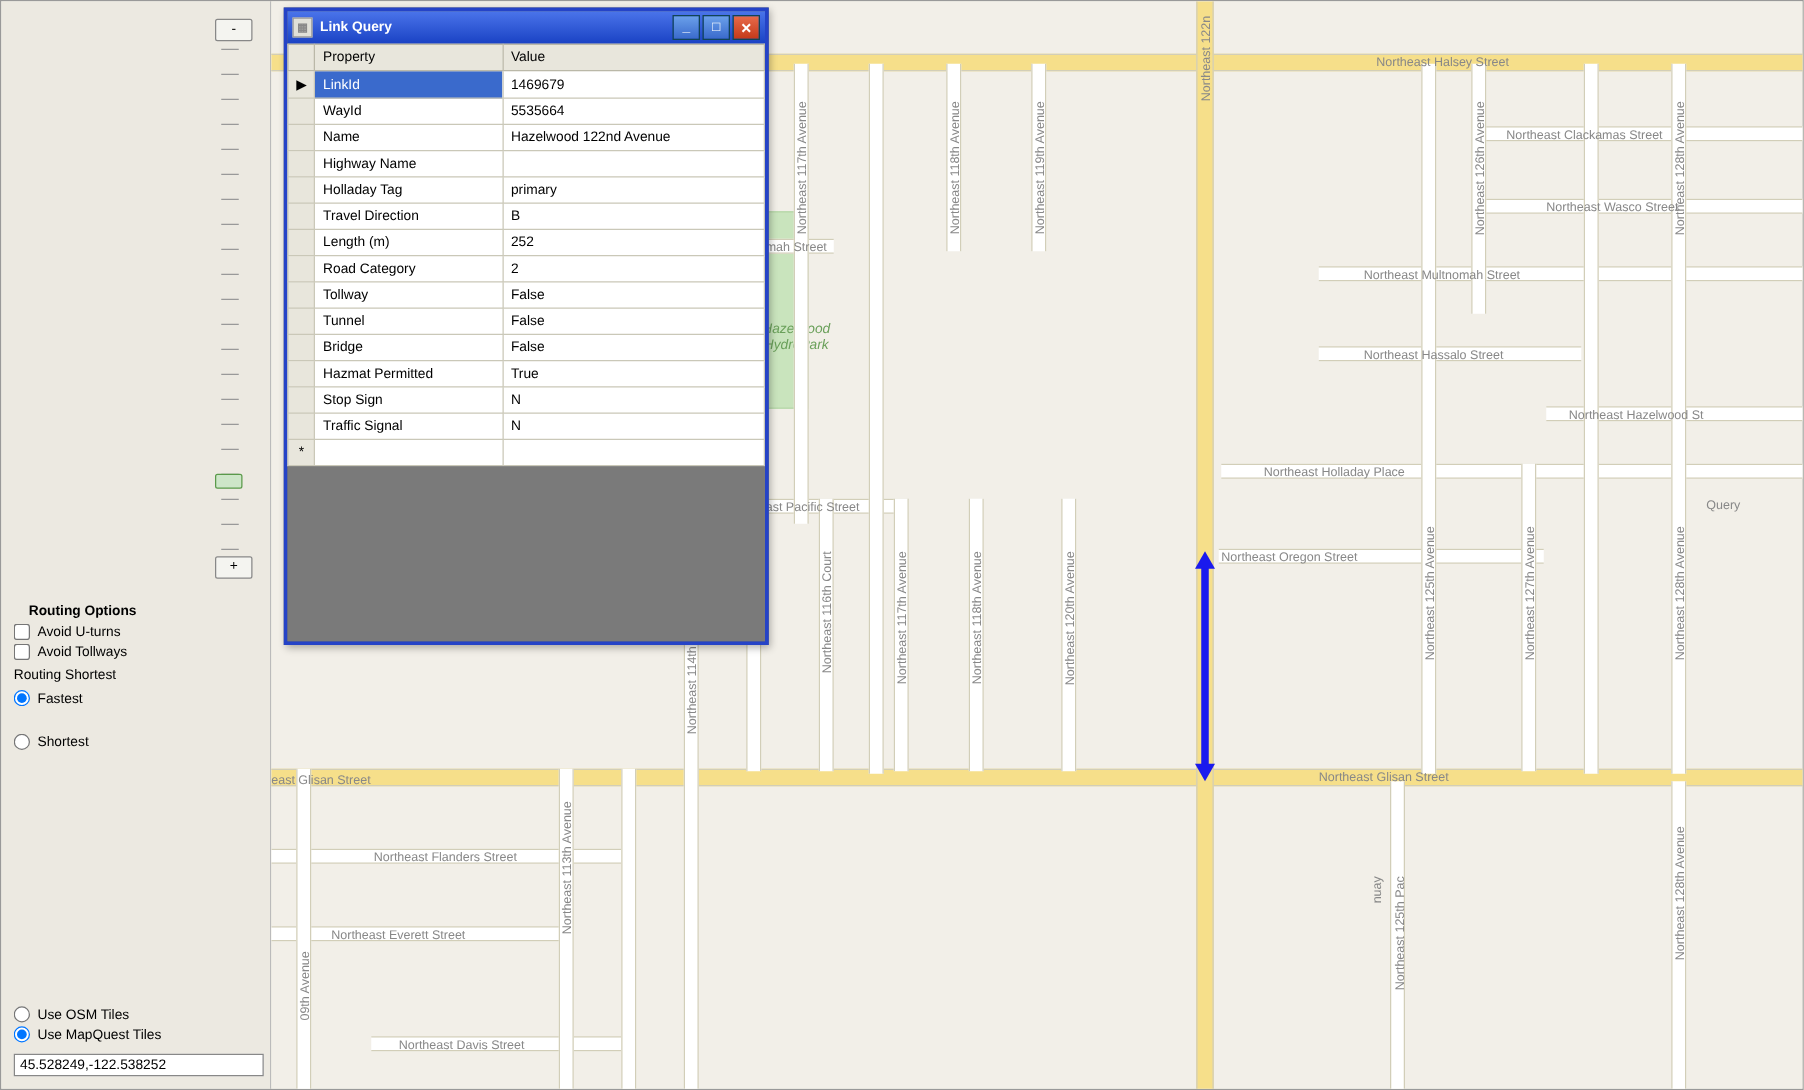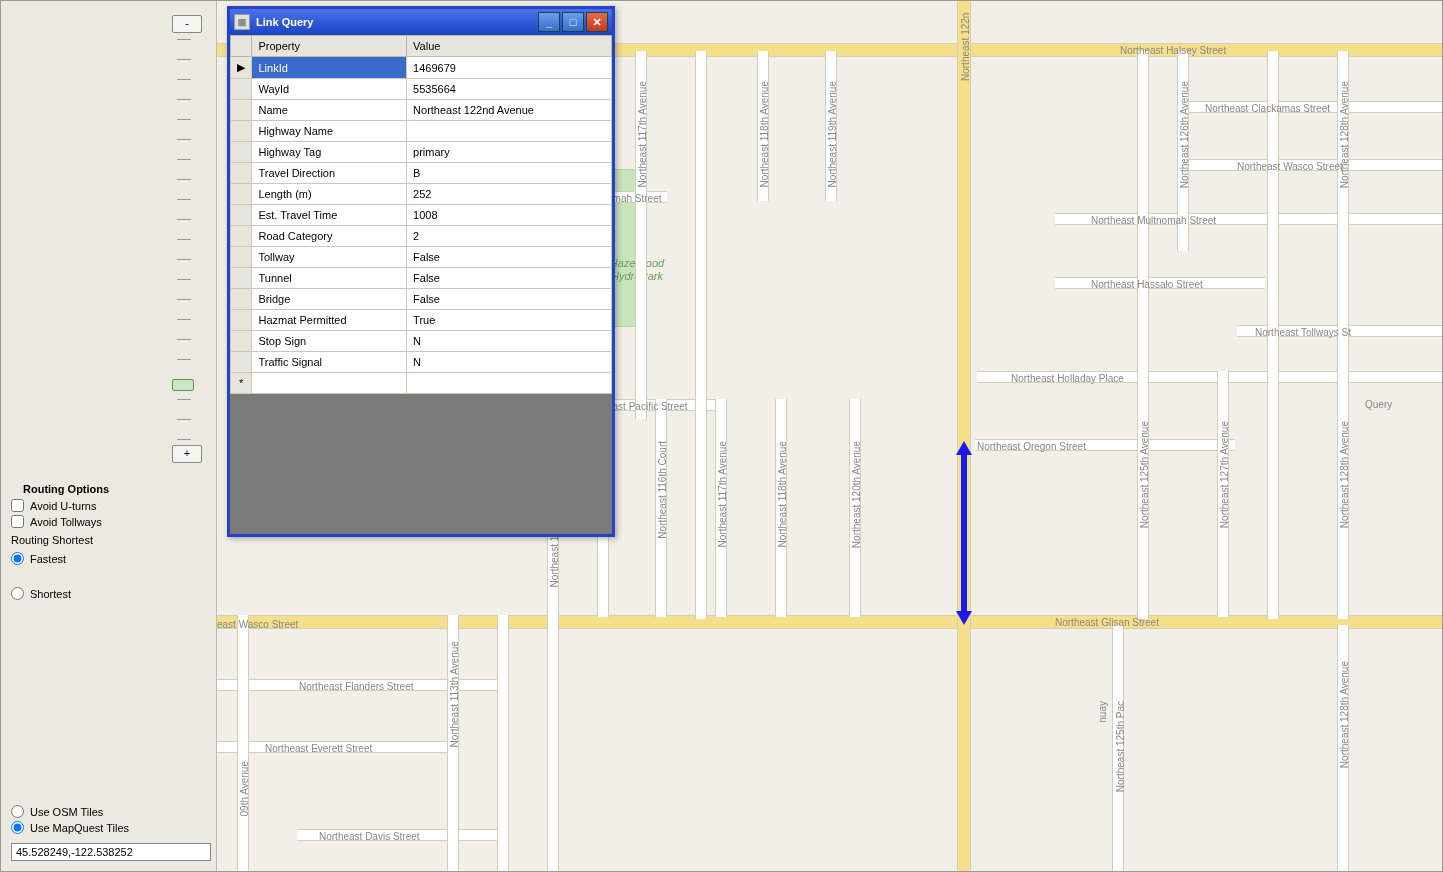--- a/index.html
+++ b/index.html
@@ -163,32 +163,32 @@
     <div class="road-v" style="left:608px; top:50px; height:150px;"></div>
     <div class="road-v" style="left:632px; top:398px; height:218px;"></div>
     <div class="road-v" style="left:920px; top:50px; height:568px;"></div>
     <div class="road-v" style="left:960px; top:50px; height:200px;"></div>
     <div class="road-v" style="left:1000px; top:370px; height:246px;"></div>
     <div class="road-v" style="left:1050px; top:50px; height:568px;"></div>
     <div class="road-v" style="left:1120px; top:50px; height:568px;"></div>
     <div class="road-v" style="left:1120px; top:624px; height:248px;"></div>
     <div class="road-v" style="left:895px; top:624px; height:248px;"></div>
 
-    <div class="rlabel-h" style="left:884px; top:44px;margin-left:19px;">Northeast Halsey Street</div>
+    <div class="rlabel-h" style="left:884px; top:44px;">Northeast Halsey Street</div>
     <div class="rlabel-h" style="left:988px; top:102px;">Northeast Clackamas Street</div>
     <div class="rlabel-h" style="left:1020px; top:160px;">Northeast Wasco Street</div>
     <div class="rlabel-h" style="left:390px; top:192px;">omah Street</div>
     <div class="rlabel-h" style="left:874px; top:214px;">Northeast Multnomah Street</div>
     <div class="rlabel-h" style="left:874px; top:278px;">Northeast Hassalo Street</div>
-    <div class="rlabel-h" style="left:1038px; top:326px;">Northeast Tollways St</div>
+    <div class="rlabel-h" style="left:1038px; top:326px;">Northeast Hazelwood St</div>
     <div class="rlabel-h" style="left:794px; top:372px;">Northeast Holladay Place</div>
     <div class="rlabel-h" style="left:390px; top:400px;">east Pacific Street</div>
     <div class="rlabel-h" style="left:1148px; top:398px;">Query</div>
     <div class="rlabel-h" style="left:760px; top:440px;">Northeast Oregon Street</div>
-    <div class="rlabel-h" style="left:0px; top:618px;">east Wasco Street</div>
+    <div class="rlabel-h" style="left:0px; top:618px;">east Glisan Street</div>
     <div class="rlabel-h" style="left:838px; top:616px;">Northeast Glisan Street</div>
     <div class="rlabel-h" style="left:82px; top:680px;">Northeast Flanders Street</div>
     <div class="rlabel-h" style="left:48px; top:742px;">Northeast Everett Street</div>
     <div class="rlabel-h" style="left:102px; top:830px;">Northeast Davis Street</div>
 
     <div class="rlabel-v" style="left:22px; top:760px;">09th Avenue</div>
     <div class="rlabel-v" style="left:232px; top:640px;">Northeast 113th Avenue</div>
     <div class="rlabel-v" style="left:332px; top:480px;">Northeast 114th Avenue</div>
     <div class="rlabel-v" style="left:420px; top:80px;">Northeast 117th Avenue</div>
     <div class="rlabel-v" style="left:440px; top:440px;">Northeast 116th Court</div>
@@ -237,46 +237,41 @@
               <td>1469679</td>
             </tr>
             <tr>
               <td class="row-header"></td>
               <td class="prop">WayId</td>
               <td>5535664</td>
             </tr>
             <tr>
               <td class="row-header"></td>
               <td class="prop">Name</td>
-              <td>Northeast 122nd Avenue</td>
+              <td>Hazelwood 122nd Avenue</td>
             </tr>
             <tr>
               <td class="row-header"></td>
               <td class="prop">Highway Name</td>
               <td></td>
             </tr>
             <tr>
               <td class="row-header"></td>
-              <td class="prop">Highway Tag</td>
+              <td class="prop">Holladay Tag</td>
               <td>primary</td>
             </tr>
             <tr>
               <td class="row-header"></td>
               <td class="prop">Travel Direction</td>
               <td>B</td>
             </tr>
             <tr>
               <td class="row-header"></td>
               <td class="prop">Length (m)</td>
               <td>252</td>
-            </tr>
-            <tr>
-              <td class="row-header"></td>
-              <td class="prop">Est. Travel Time</td>
-              <td>1008</td>
             </tr>
             <tr>
               <td class="row-header"></td>
               <td class="prop">Road Category</td>
               <td>2</td>
             </tr>
             <tr>
               <td class="row-header"></td>
               <td class="prop">Tollway</td>
               <td>False</td>

